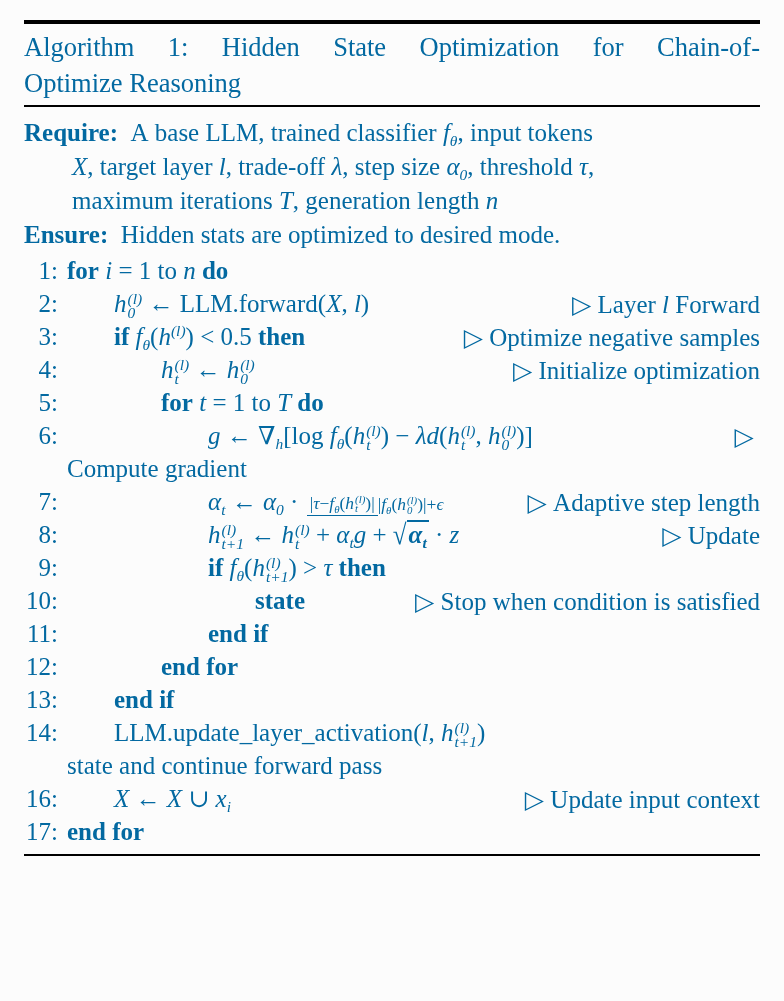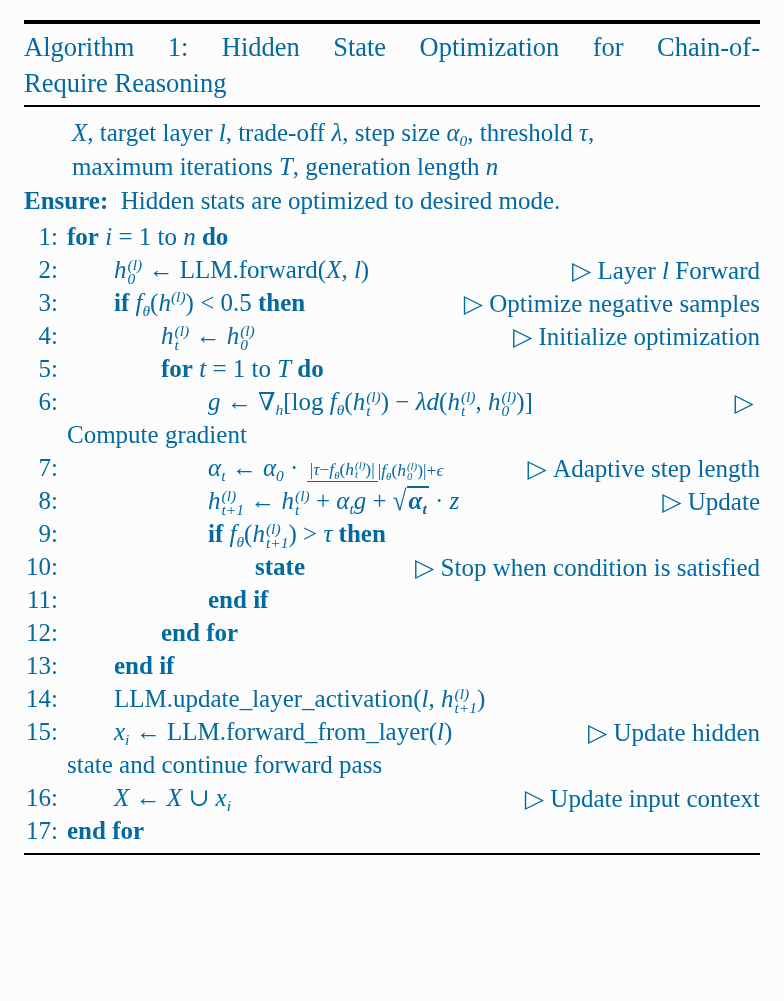--- a/index.html
+++ b/index.html
@@ -50,24 +50,25 @@
   .sqrt .rt{display:inline-block;transform:scaleY(1.15);}
   .sqrt .rc{border-top:2px solid currentColor;padding:0 2px;display:inline-block;line-height:1;}
 </style>
 </head>
 <body>
 
 <div class="page">
   <div class="rule top"></div>
   <div class="title">
     <div class="l1">Algorithm 1: Hidden State Optimization for Chain-of-</div>
-    <div class="l2">Require Reasoning</div>
+    <div class="l2">Optimize Reasoning</div>
   </div>
   <div class="rule mid"></div>
   <div class="preamble" id="preamble">
+      <div class="prow"><span class="kw">Require:</span><span class="mt">&nbsp;&nbsp;A&nbsp;base&nbsp;LLM,&nbsp;trained&nbsp;classifier&nbsp;</span><span class="mv"><span class="mi">f</span><sub class="sc">θ</sub></span><span class="mt">,&nbsp;input&nbsp;tokens</span></div>
       <div class="prow hang"><span class="mi">X</span><span class="mt">,&nbsp;target&nbsp;layer&nbsp;</span><span class="mi">l</span><span class="mt">,&nbsp;trade-off&nbsp;</span><span class="mi">λ</span><span class="mt">,&nbsp;step&nbsp;size&nbsp;</span><span class="mv"><span class="mi">α</span><sub class="sc">0</sub></span><span class="mt">,&nbsp;threshold&nbsp;</span><span class="mi">τ</span><span class="mt">,</span></div>
       <div class="prow hang"><span class="mt">maximum&nbsp;iterations&nbsp;</span><span class="mi">T</span><span class="mt">,&nbsp;generation&nbsp;length&nbsp;</span><span class="mi">n</span></div>
       <div class="prow"><span class="kw">Ensure:</span><span class="mt">&nbsp;&nbsp;Hidden&nbsp;stats&nbsp;are&nbsp;optimized&nbsp;to&nbsp;desired&nbsp;mode.</span></div>
     </div>
   <div class="body-lines" id="body-lines">
       <div class="row">
         <span class="lnum">1:</span>
         <div class="lc" style="padding-left: 0px;"><span class="kw">for&nbsp;</span><span class="mi">i</span><span class="mt">&nbsp;=&nbsp;1&nbsp;to&nbsp;</span><span class="mi">n</span><span class="kw">&nbsp;do</span></div>
       </div>
       <div class="row">
@@ -159,24 +160,20 @@
         <div class="lc" style="padding-left: 47px;"><span class="kw">end&nbsp;if</span></div>
       </div>
       <div class="row">
         <span class="lnum">14:</span>
         <div class="lc" style="padding-left: 47px;"><span class="mt">LLM.update_layer_activation(</span><span class="mi">l</span><span class="mt">,&nbsp;</span><span class="mv"><span class="mi">h</span><span class="vs">
               <span>(l)</span>
               <span>t+1</span>
             </span></span><span class="mt">)</span></div>
       </div>
       <div class="row">
-        <span class="lnum">15:</span>
-        <div class="lc" style="padding-left: 47px;"><span class="mv"><span class="mi">x</span><sub class="sc">i</sub></span><span class="mt">&nbsp;←&nbsp;LLM.forward_from_layer(</span><span class="mi">l</span><span class="mt">)</span><span class="cm"><span>▷&nbsp;</span><span class="mt">Update&nbsp;hidden</span></span></div>
-      </div>
-      <div class="row">
         <span class="lnum"></span>
         <div class="lc" style="padding-left: 0px;"><span class="mt">state&nbsp;and&nbsp;continue&nbsp;forward&nbsp;pass</span></div>
       </div>
       <div class="row">
         <span class="lnum">16:</span>
         <div class="lc" style="padding-left: 47px;"><span class="mi">X</span><span class="mt">&nbsp;←&nbsp;</span><span class="mi">X</span><span class="mt">&nbsp;∪&nbsp;</span><span class="mv"><span class="mi">x</span><sub class="sc">i</sub></span><span class="cm"><span>▷&nbsp;</span><span class="mt">Update&nbsp;input&nbsp;context</span></span></div>
       </div>
       <div class="row">
         <span class="lnum">17:</span>
         <div class="lc" style="padding-left: 0px;"><span class="kw">end&nbsp;for</span></div>

